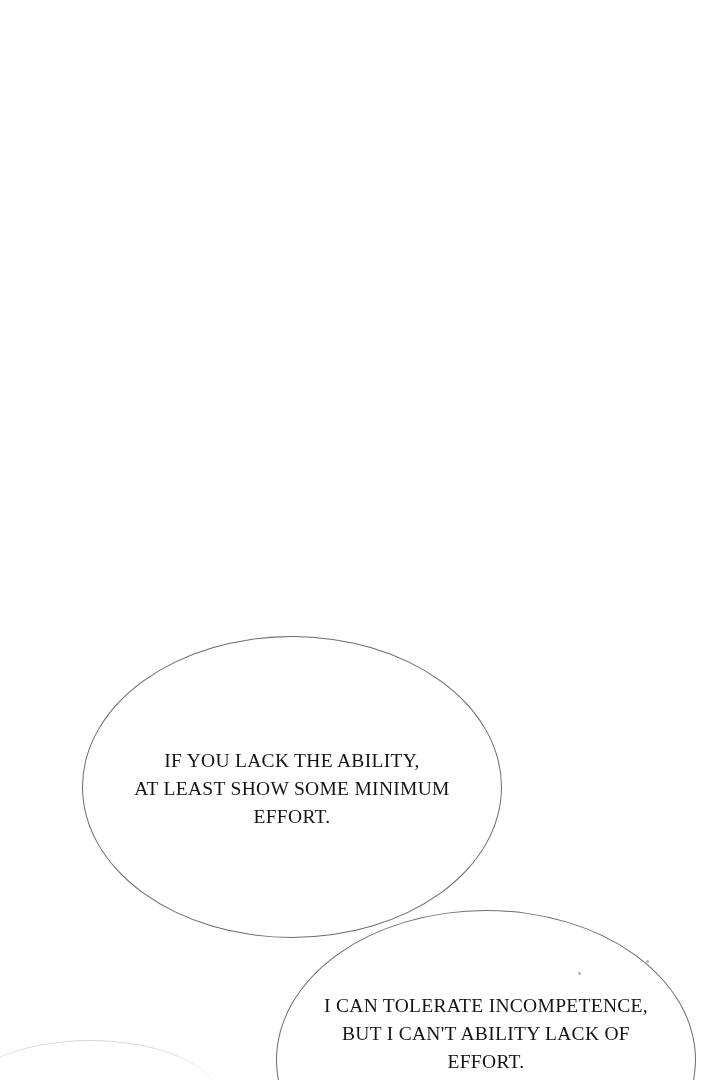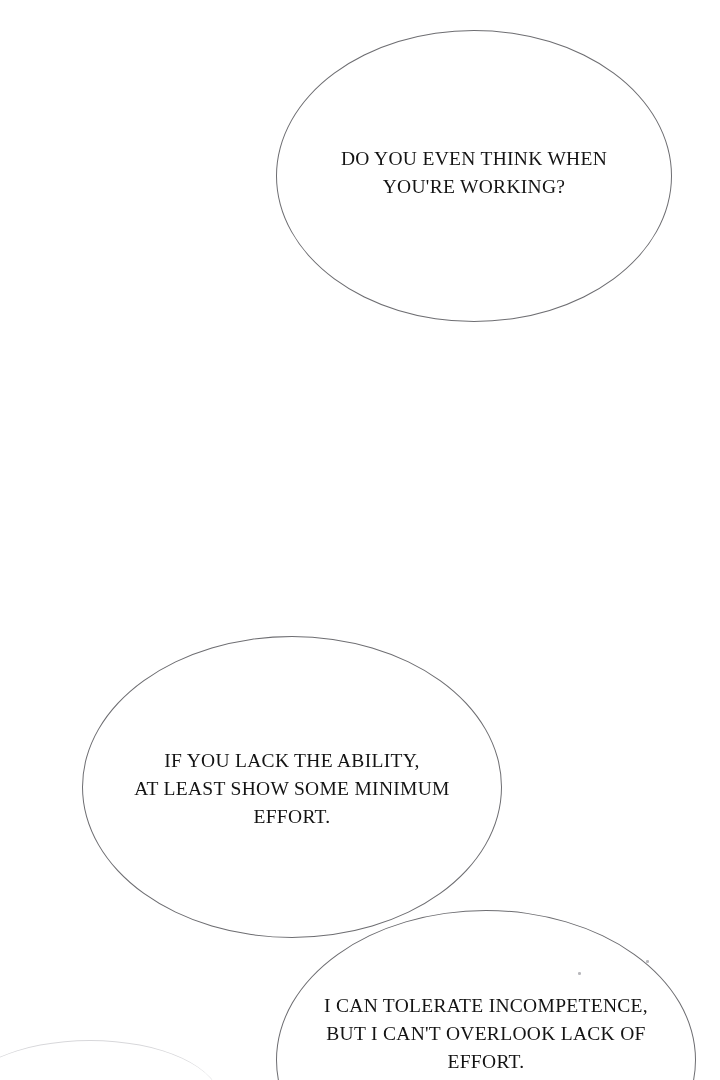--- a/index.html
+++ b/index.html
@@ -102,33 +102,29 @@
     z-index: 1;
   }
 </style>
 </head>
 <body>
 
 <div class="page">
 
   <div id="edge-shape"></div>
 
-  <div class="bubble" id="bubble-1">
-    <div class="bubble-text">DO YOU EVEN THINK WHEN
-YOU'RE WORKING?</div>
-  </div>
 
   <div class="bubble" id="bubble-2">
     <div class="bubble-text">IF YOU LACK THE ABILITY,
 AT LEAST SHOW SOME MINIMUM
 EFFORT.</div>
   </div>
 
   <div class="bubble" id="bubble-3">
     <div class="bubble-text">I CAN TOLERATE INCOMPETENCE,
-BUT I CAN'T OVERLOOK LACK OF
+BUT I CAN'T ABILITY LACK OF
 EFFORT.</div>
   </div>
 
   <div class="speck" id="speck-1"></div>
   <div class="speck" id="speck-2"></div>
 
 </div>
 
 </body></html>

